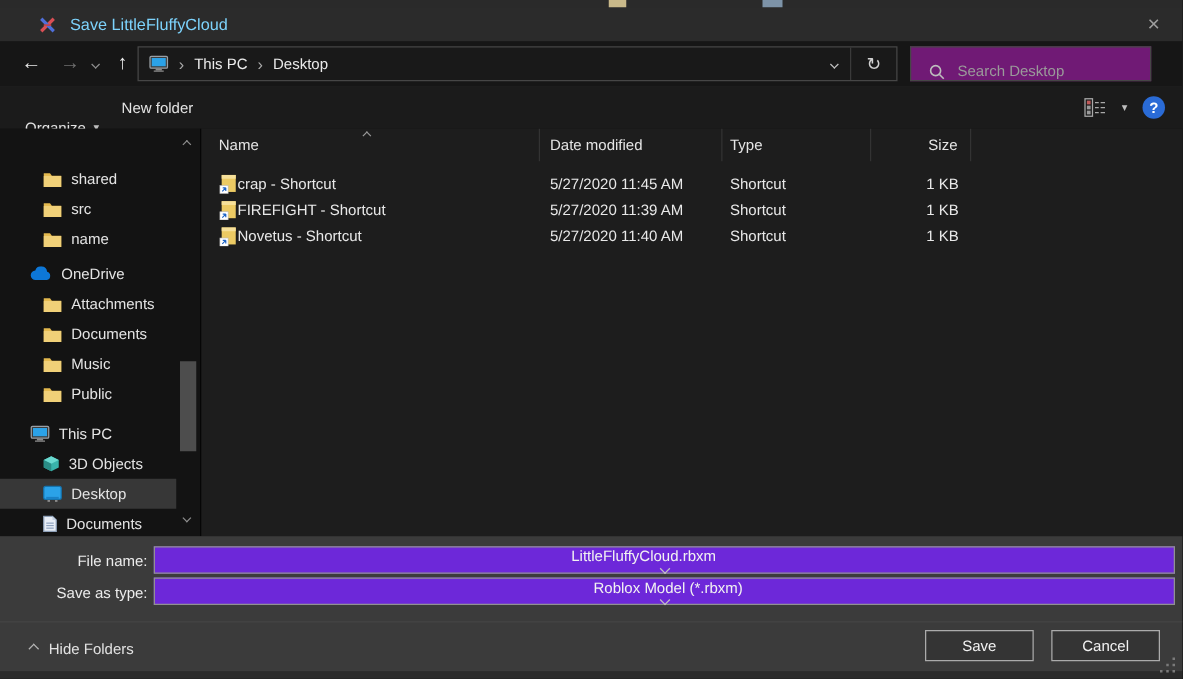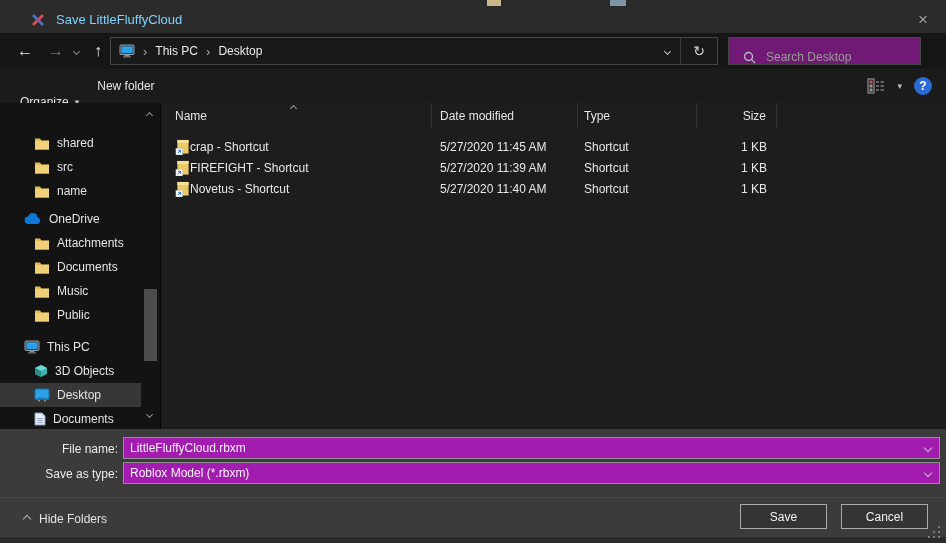--- a/index.html
+++ b/index.html
@@ -67,21 +67,21 @@
   .row { display:flex; height:21px; align-items:center; color:#e8e8e8; }
   .row .cell { height:100%; display:flex; align-items:center; }
   .c-name { width:271px; padding-left:14px; gap:0; }
   .c-date { width:146px; padding-left:8px; }
   .c-type { width:119px; padding-left:6px; }
   .c-size { width:80px; justify-content:flex-end; padding-right:10px; }
 
   
   .footer { left:0; top:429px; width:946px; height:108px; background:#3b3b3b; }
   .f-label { position:absolute; width:118px; text-align:right; color:#ececec; }
-  .f-input { position:absolute; left:123px; width:817px; height:22px; background:#a21caf; border:1px solid #919191; display:flex; align-items:center; }
+  .f-input { position:absolute; left:123px; width:817px; height:22px; background:#6d28d9; border:1px solid #919191; display:flex; align-items:center;flex-direction:column; }
   .f-input input { flex:1; background:transparent; border:none; outline:none; color:#f2f2f2; font-family:"Liberation Sans",sans-serif; font-size:12px; padding-left:6px; }
   .f-select-text { flex:1; padding-left:6px; color:#f2f2f2; }
   .dd-chev { width:22px; display:flex; align-items:center; justify-content:center; }
   .btn-row-sep { position:absolute; left:0; top:68px; width:946px; height:1px; background:#454545; }
   .hide-folders { position:absolute; left:24px; top:83px; display:flex; align-items:center; gap:9px; color:#e2e2e2; }
   .dlg-btn { position:absolute; top:75px; width:87px; height:25px; background:#343434; border:1px solid #ababab; color:#f2f2f2; font-family:"Liberation Sans",sans-serif; font-size:12px; }
   .btn-save { left:740px; }
   .btn-cancel { left:841px; }
   .resize-grip { position:absolute; left:928px; top:526px; width:12px; height:12px; }
   .resize-grip i { position:absolute; width:2px; height:2px; background:#7a7a7a; }

